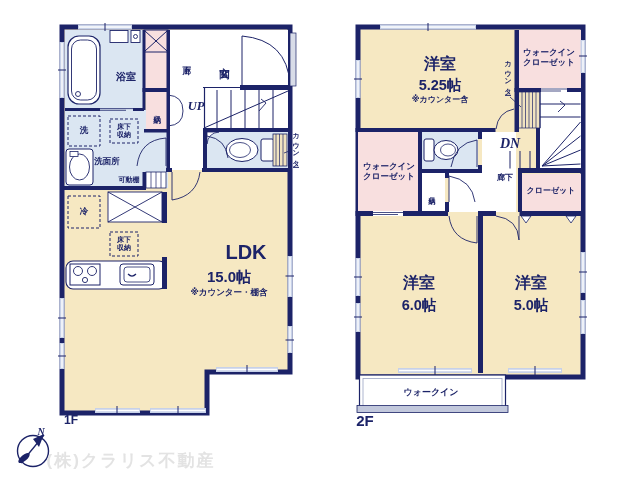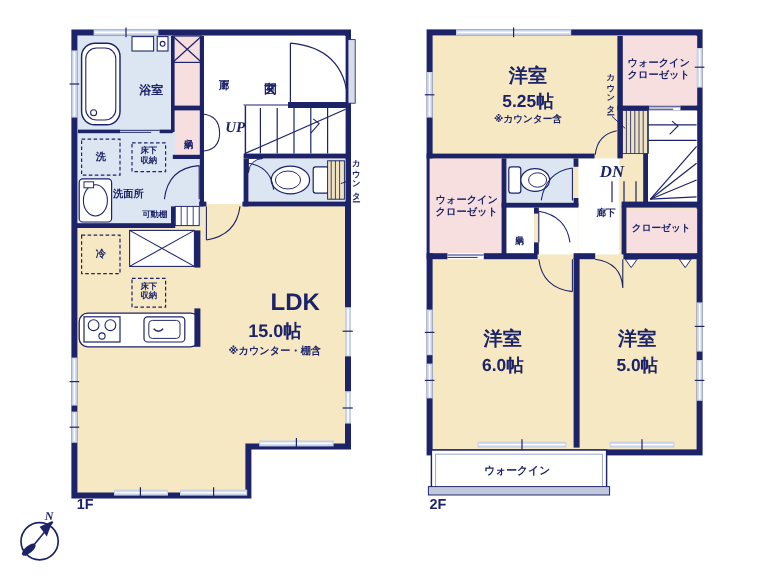--- a/index.html
+++ b/index.html
@@ -357,17 +357,18 @@
 <span class="lbl" style="left:505px;top:178px;font-size:8px">廊下</span>
 <span class="lbl pre" style="left:389px;top:172px;font-size:8.5px">ウォークイン
 クローゼット</span>
 <span class="lbl vert" style="left:432px;top:192px;font-size:7px">収納</span>
 <span class="lbl" style="left:551px;top:191px;font-size:8px">クローゼット</span>
 <span class="lbl" style="left:419px;top:283px;font-size:16px">洋室</span>
 <span class="lbl" style="left:419px;top:306px;font-size:14.5px">6.0帖</span>
 <span class="lbl" style="left:531px;top:283px;font-size:16px">洋室</span>
 <span class="lbl" style="left:531px;top:306px;font-size:14.5px">5.0帖</span>
 <span class="lbl" style="left:431px;top:393px;font-size:9px">ウォークイン</span>
-<span class="lbl" style="left:365px;top:421px;font-size:12px">2F</span>
+<span class="lbl" style="left:365px;top:421px;font-size:15px">2F</span>
 
 <span class="lbl ital" style="left:41px;top:431px;font-size:10px">N</span>
+<span class="lbl company" style="left:131px;top:461px;font-size:17px">(株)クラリス不動産</span>
 
 </div>
 
 </body></html>

